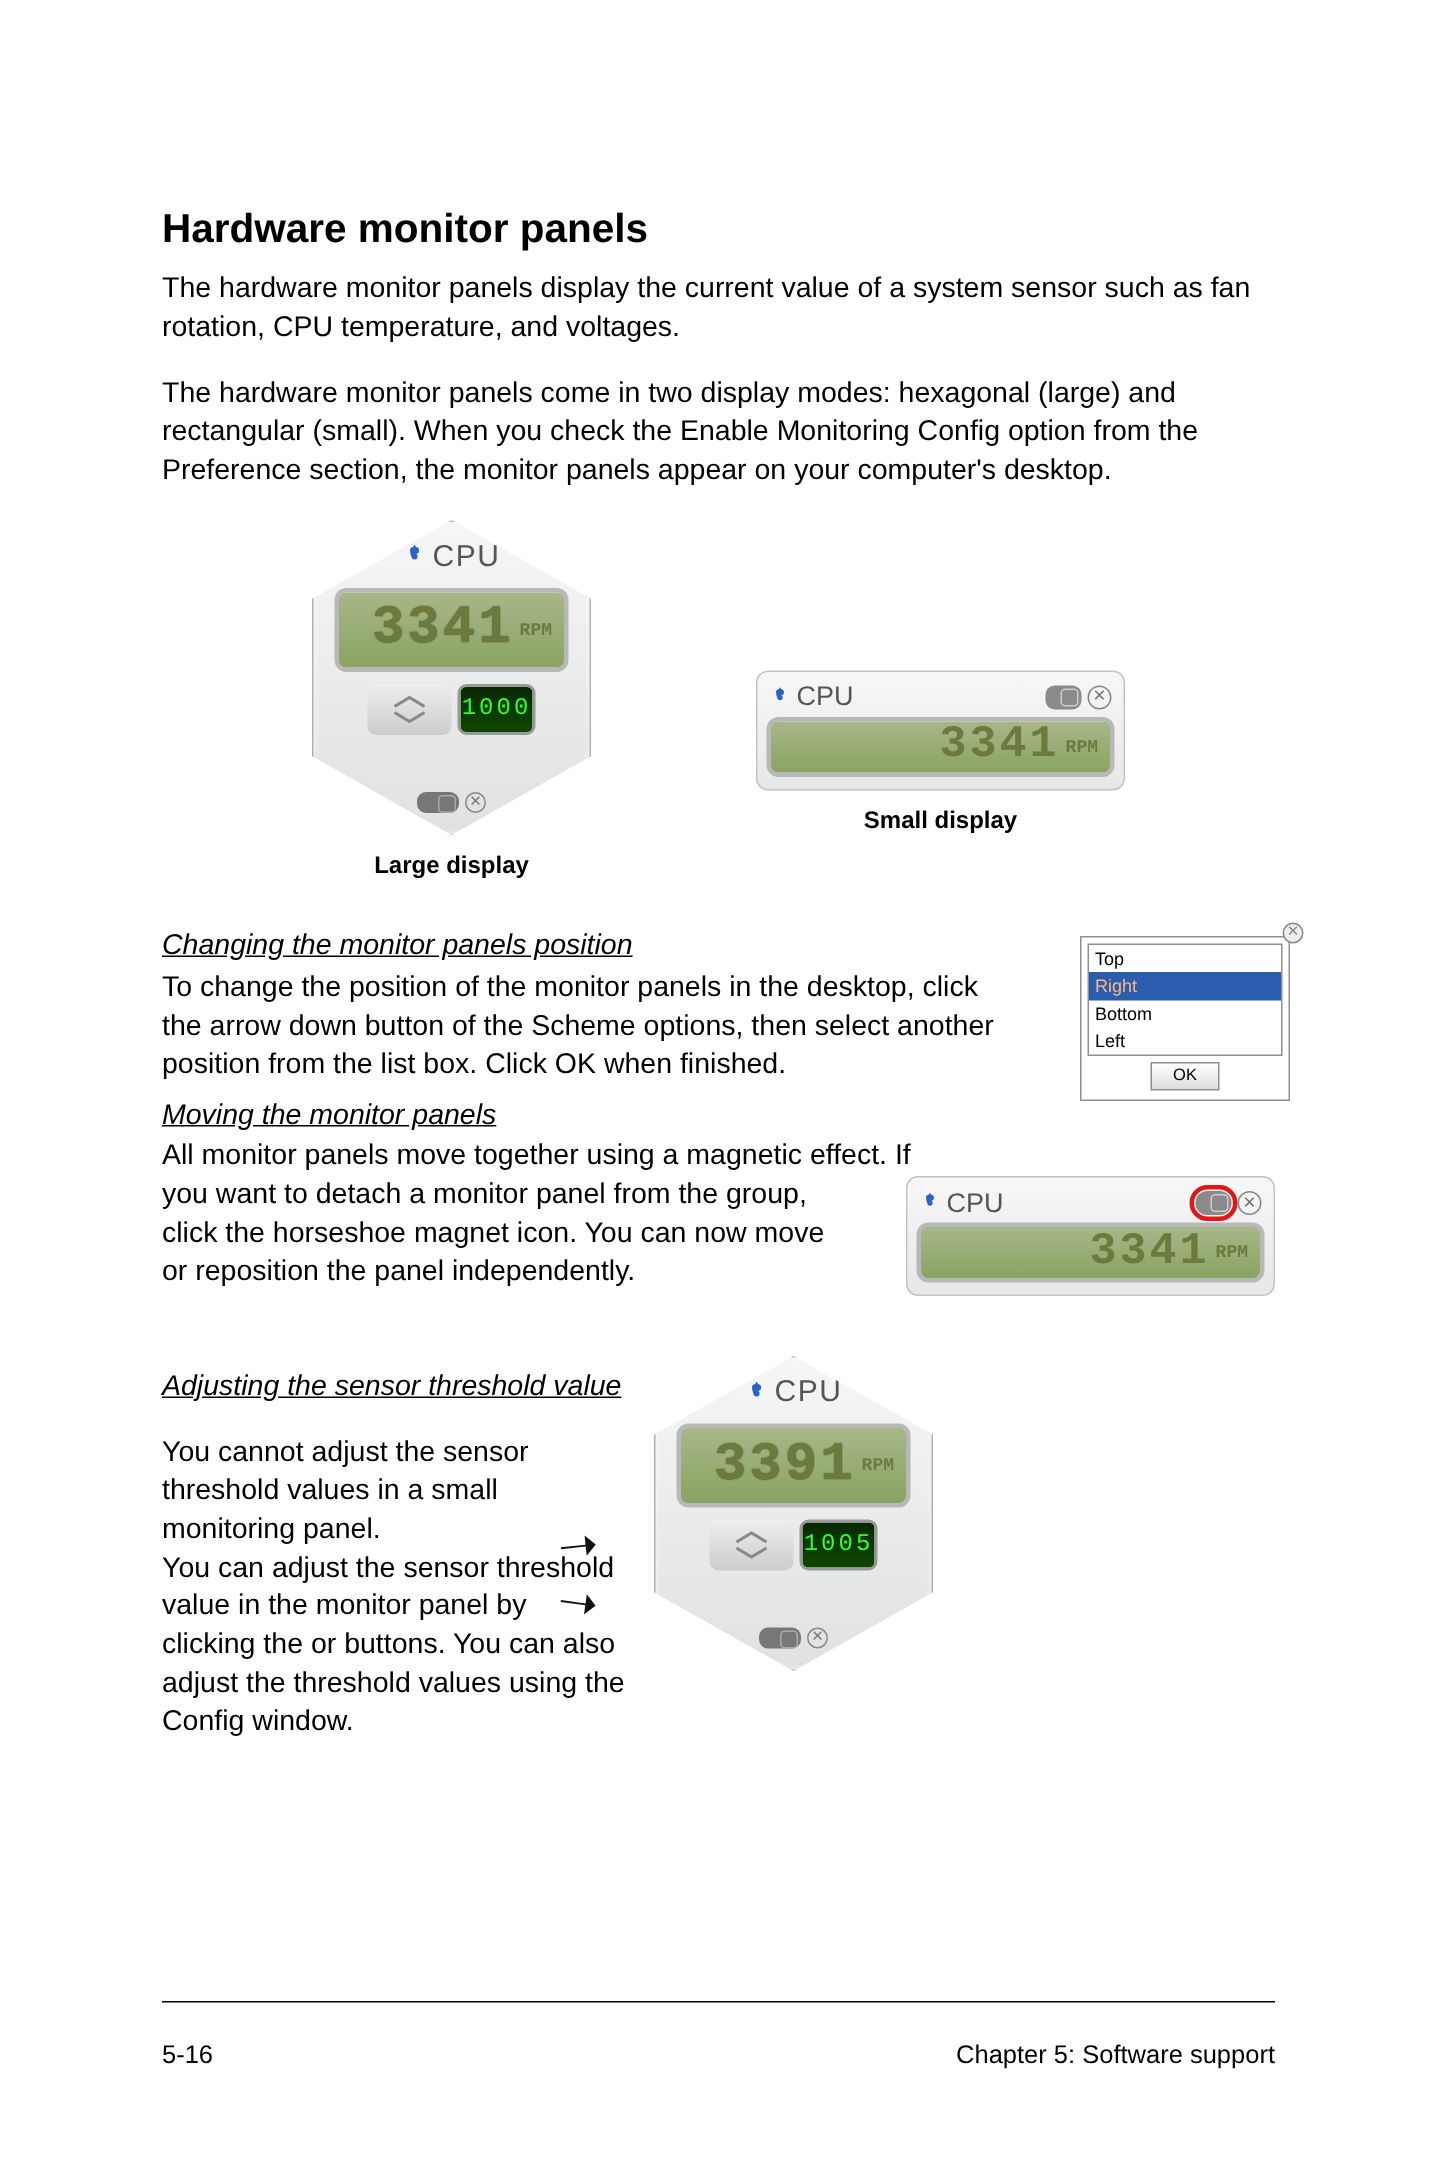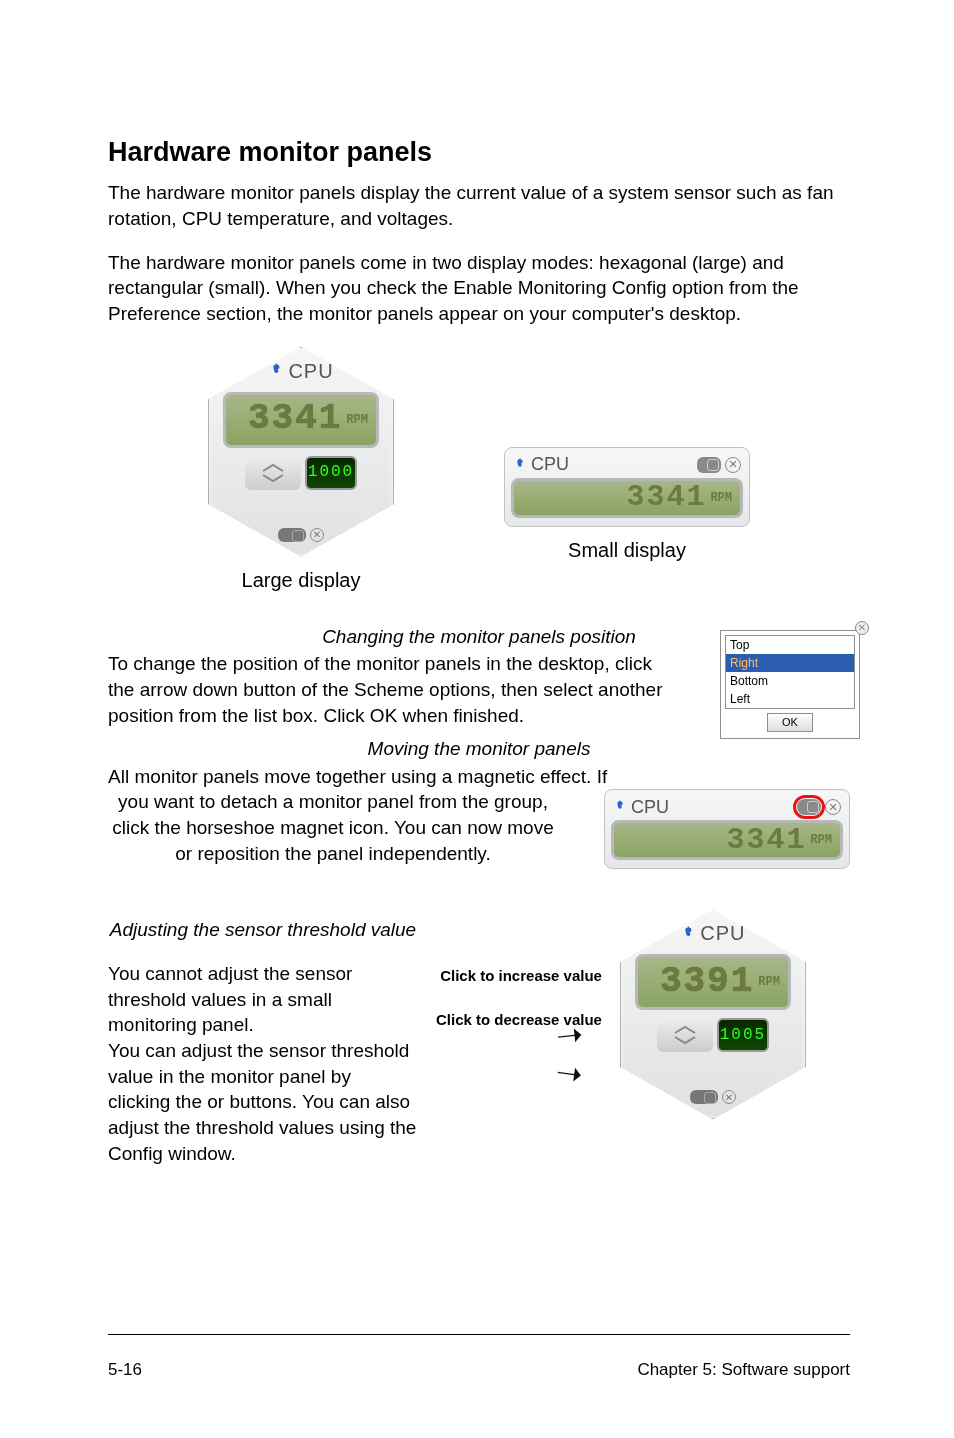--- a/index.html
+++ b/index.html
@@ -24,21 +24,21 @@
   p.body { margin-bottom: 18px; }
 
   .figrow {
     display: flex;
     align-items: flex-end;
     gap: 110px;
     margin: 20px 0 30px 0;
     justify-content: center;
   }
   .figcol { display: flex; flex-direction: column; align-items: center; gap: 10px; }
-  .caption { font-size: 20px; font-weight: normal; }
+  .caption { font-size: 16px; font-weight: bold; }
 
   
   .hex {
     width: 186px; height: 210px; position: relative;
     background: linear-gradient(#f6f6f6,#dfe1e2);
     clip-path: polygon(50% 0, 100% 25%, 100% 75%, 50% 100%, 0 75%, 0 25%);
     border: 1px solid #aab0b4;
     box-shadow: inset 0 0 4px rgba(255,255,255,.8);
   }
   .hex .cpu {
@@ -91,35 +91,35 @@
   .smallpanel .hdr .pill{height:16px;width:24px;background:#8a8a8a;border-radius:6px;position:relative;}
   .smallpanel .hdr .pill::after{content:"";position:absolute;right:2px;top:2px;width:10px;height:10px;border:1px solid #ccc;border-radius:3px;}
   .smallpanel .hdr .x{width:16px;height:16px;border:1px solid #888;border-radius:50%;color:#777;font-size:11px;display:flex;align-items:center;justify-content:center;}
   .smallpanel .lcd{height:40px;background:linear-gradient(#a7b789,#8aa362);border:3px solid #b8b8b8;border-radius:8px;display:flex;align-items:center;justify-content:flex-end;padding:0 8px;font-family:"Courier New",monospace;}
   .smallpanel .lcd .digits{font-size:30px;color:#6d7a3e;letter-spacing:2px;font-weight:bold;margin-right:4px;}
   .smallpanel .lcd .unit{font-size:12px;color:#6d7a3e;font-weight:bold;}
 
   .smallpanel.highlight .hdr .pill { outline: 3px solid #e31717; border-radius: 8px; outline-offset: 1px;}
 
   
-  .u { font-style: italic; display:block; margin-top:8px; margin-bottom:2px;text-align:center;}
+  .u { text-decoration: underline; font-style: italic; display:block; margin-top:8px; margin-bottom:2px;}
 
   
   .dropwidget {
     width:140px;border:1px solid #8f8f8f;background:#fff;font-size:12px;
     position:absolute;
   }
   .dropwidget .close{position:absolute;top:-10px;right:-10px;width:14px;height:14px;border:1px solid #888;border-radius:50%;font-size:10px;color:#888;display:flex;align-items:center;justify-content:center;background:#eee;}
   .dropwidget .list{border:1px solid #8f8f8f;margin:4px;}
   .dropwidget .list div{padding:1px 4px;}
   .dropwidget .list .sel{background:#2a5db0;color:#fdba74;}
   .dropwidget .okrow{display:flex;justify-content:center;padding:0 0 6px 0;}
   .dropwidget .okbtn{border:1px solid #8f8f8f;background:linear-gradient(#fff,#ddd);font-size:11px;padding:1px 14px;}
 
-  .sec2row{display:flex;gap:46px;align-items:flex-start;text-align:center;}
+  .sec2row{display:flex;gap:46px;align-items:flex-start;}
   .sec2text{flex:1;}
 
   .sec3row{display:flex;gap:18px;align-items:flex-start;margin-top:40px;}
   .sec3text{flex:0 0 310px;}
 
   .annot{font-size:15px;font-weight:bold;text-align:right;line-height:1.15;}
   .annotcol{display:flex;flex-direction:column;gap:26px;align-items:flex-end;padding-top:58px;}
 
   .pointer{font-size:32px;color:#111;line-height:1;}
   .bighex-wrap{position:relative;}
@@ -239,24 +239,20 @@
   </div>
 </div>
 
 <div class="sec3row">
   <div class="sec3text">
     <span class="u">Adjusting the sensor threshold value</span>
     <p style="margin-top:18px;">You cannot adjust the sensor threshold values in a small monitoring panel.</p>
     <p>You can adjust the sensor threshold value in the monitor panel by clicking the  or  buttons. You can also adjust the threshold values using the Config window.</p>
   </div>
 
-  <div class="annotcol">
-    <div class="annot">Click to increase value</div>
-    <div class="annot">Click to decrease value</div>
-  </div>
 
   <div class="bighex-wrap">
     <span class="pointer ptr-up">➝</span>
     <span class="pointer ptr-dn">➝</span>
     <div class="hex">
       <div class="cpu">
         <svg viewBox="0 0 16 16">
             <path fill="#2a63c8" d="M8 0c1 3 3 1 3 4s-2 1-3 4-3-1-3-4 2-1 3-4z"></path>
             <circle cx="8" cy="8" r="2" fill="#2a63c8"></circle>
           </svg>

